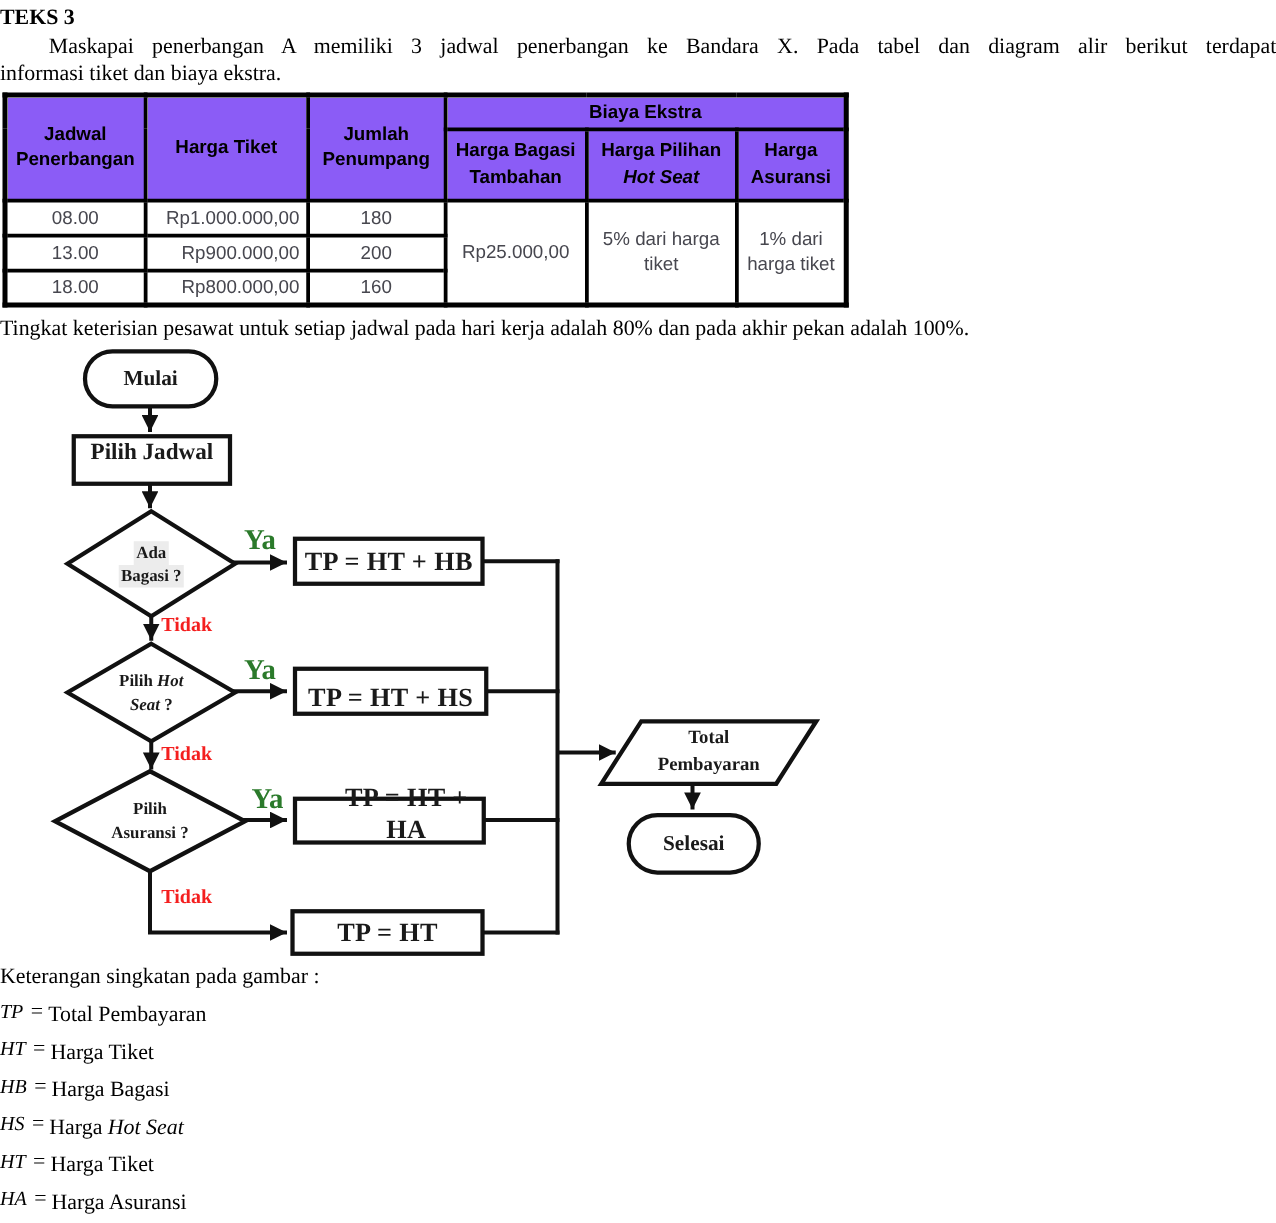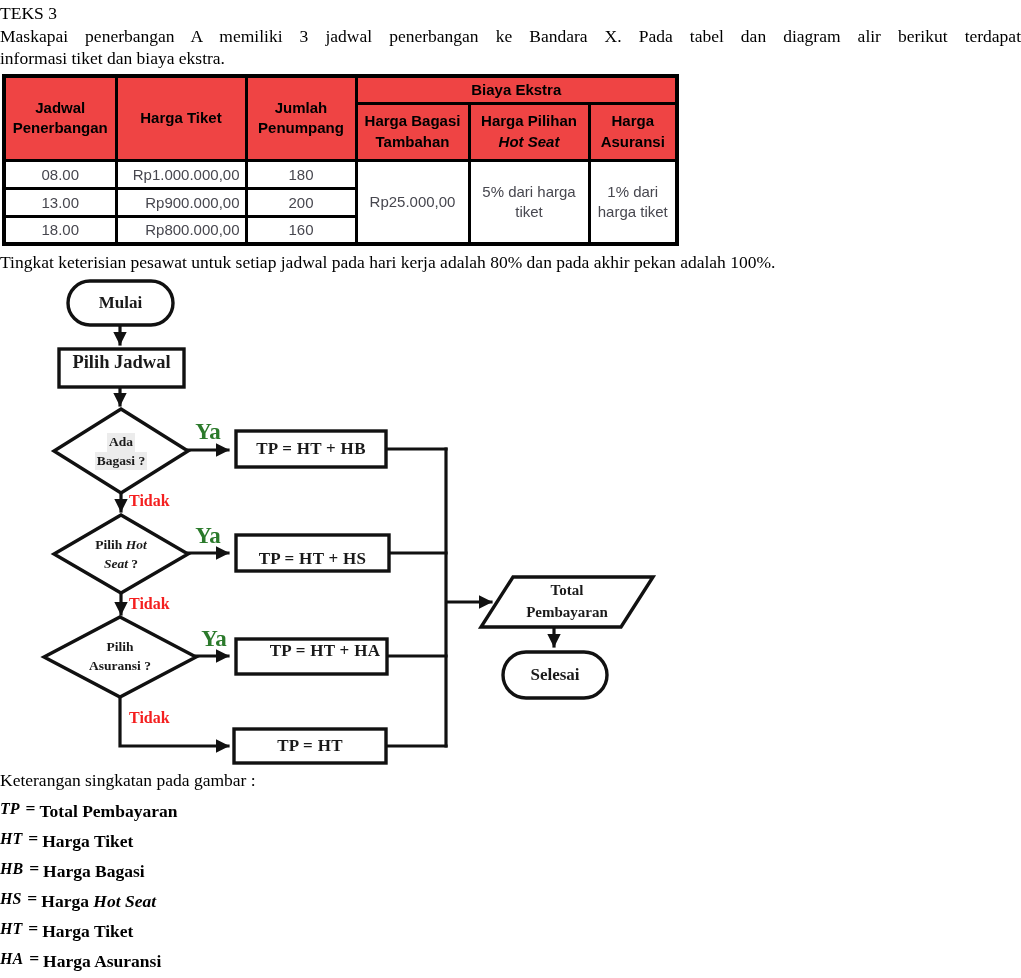--- a/index.html
+++ b/index.html
@@ -6,31 +6,31 @@
   html, body { margin: 0; padding: 0; }
   body {
     width: 1021px; height: 978px;
     background: #ffffff; color: #000;
     font-family: "Liberation Serif", serif;
     position: relative; overflow: hidden;
   }
   .abs { position: absolute; }
 
   
-  #page-title { left: 0; top: 3px; font-size: 17.5px; font-weight: normal; }
+  #page-title { left: 0; top: 3px; font-size: 17.5px; font-weight: bold; }
   #intro { left: 0; top: 26px; width: 1021px; font-size: 17.5px; line-height: 21.5px; }
-  #intro .l1 { text-align: justify; text-align-last: justify; }
+  #intro .l1 { text-align: justify; text-align-last: justify; padding-left: 39px; }
   #occupancy-note { left: 0; top: 252px; width: 1021px; font-size: 17.5px; }
 
   
   #flight-table { left: 2px; top: 74px; }
   table { border-collapse: collapse; table-layout: fixed; border: 4px solid #000; }
   th, td { border: 3px solid #000; padding: 0 3px; overflow: hidden; }
   thead th {
-    background: #ef4444;
+    background: #8b5cf6;
     font-family: "Liberation Sans", sans-serif;
     font-weight: bold; font-size: 15px; line-height: 1.35;
     text-align: center; white-space: pre-line;
   }
   .hot-seat-sub { display: block; font-style: italic; }
   tbody td {
     background: #fff;
     font-family: "Liberation Sans", sans-serif;
     font-size: 15px; color: #47474f; text-align: center;
   }
@@ -44,33 +44,33 @@
   #flowchart { left: 16px; top: 278px; width: 1021px; height: 494px; margin-left: 20px; }
   #flow-svg { position: absolute; left: 0; top: 0; }
   #flow-svg .shape { fill: #fff; stroke: #111; stroke-width: 3.4px; }
   #flow-svg .wire  { fill: none; stroke: #111; stroke-width: 3.2px; stroke-linecap: square; }
   .flabel {
     position: absolute; display: flex; flex-direction: column;
     align-items: center; justify-content: center;
     text-align: center; font-weight: bold; color: #1a1a1a;
   }
   .terminator-label { font-size: 17px; }
-  .process-label { font-size: 17px; letter-spacing: .3px; }
+  .process-label { font-size: 21px; letter-spacing: .3px; }
   .step-label { font-size: 18.5px; }
   .decision-label { font-size: 13.5px; line-height: 1.4; }
   .decision-label .hl { background: #ececec; padding: 0 2px; }
   .yes-label { color: #2B7A2B; font-size: 23px; }
   .no-label { color: #F41F1F; font-size: 16px; justify-content: flex-start; flex-direction: row; }
   .output-label { font-size: 15px; line-height: 1.45; text-align: center; }
   .it { font-style: italic; }
 
   
   #legend { left: 0; top: 769px; font-size: 17.5px; }
   .legend-title { line-height: 22px; margin-bottom: 5px; }
-  .legend-row { line-height: 30px; height: 30px; font-weight: bold; }
+  .legend-row { line-height: 30px; height: 30px; }
   .abbr { font-style: italic; font-size: 16px; position: relative; top: -3px; }
   .eq { position: relative; top: -3px; padding: 0 4px 0 6px; }
 </style>
 </head>
 <body>
 
 <div class="abs" id="page-title">TEKS 3</div>
 <div class="abs" id="intro">
   <div class="l1">Maskapai penerbangan A memiliki 3 jadwal penerbangan ke Bandara X. Pada tabel dan diagram alir berikut terdapat</div>
   <div class="l2">informasi tiket dan biaya ekstra.</div>

